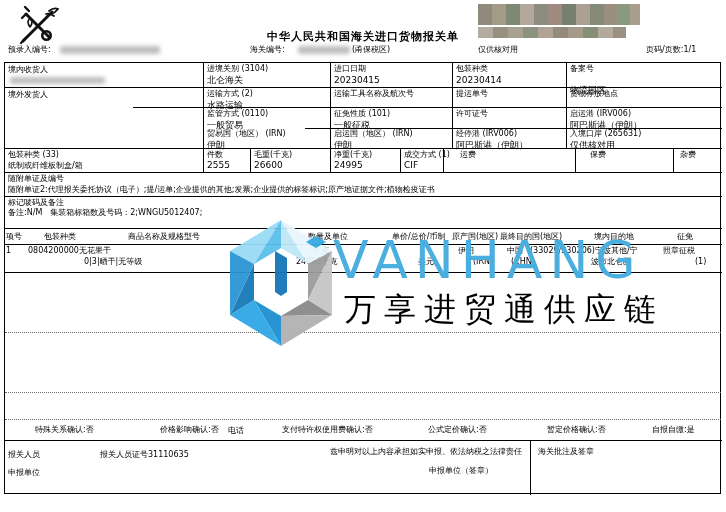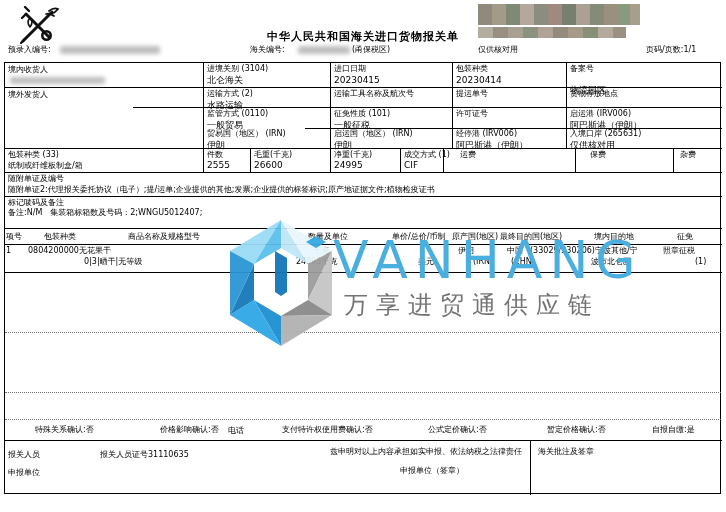--- a/index.html
+++ b/index.html
@@ -9,21 +9,21 @@
   .lbl{font-size:8px;line-height:10px;}
   .val{font-size:9px;line-height:10px;}
   .title{font-size:11px;font-weight:bold;letter-spacing:1px;margin-top:16px;}
   .outer{position:absolute;left:4px;top:62px;width:717px;height:432px;border:1px solid #000;box-sizing:border-box;}
   .line-h{position:absolute;height:0;border-top:1px solid #000;}
   .line-hd{position:absolute;height:0;border-top:1px dotted #6b6b6b;}
   .line-v{position:absolute;width:0;border-left:1px solid #000;}
   .redact{position:absolute;background:#bdbdbd;filter:blur(2px);border-radius:2px;}
   .wm{z-index:6;}
   .wm-brand{font-size:52px;letter-spacing:7px;color:#4aaede;line-height:1;}
-  .wm-slogan{font-size:24px;letter-spacing:8px;color:#737373;line-height:1;}
+  .wm-slogan{font-size:32px;letter-spacing:8px;color:#000000;line-height:1;}
   .txt{z-index:2;}
 </style>
 </head>
 <body>
 
 <svg class="abs" style="left:16px;top:5px" width="44" height="40" viewBox="0 0 44 40">
   <g stroke="#111" fill="none" stroke-linecap="round">
     <path d="M7 36 L36 7" stroke-width="3"></path>
     <path d="M10 9 L33 32" stroke-width="3"></path>
     <circle cx="30.5" cy="30.5" r="4.2" stroke-width="2.6"></circle>
@@ -181,21 +181,21 @@
 <div class="abs lbl txt" style="left:160px;top:425px">价格影响确认:否</div>
 <div class="abs lbl txt" style="left:282px;top:425px">支付特许权使用费确认:否</div>
 <div class="abs lbl txt" style="left:428px;top:425px">公式定价确认:否</div>
 <div class="abs lbl txt" style="left:547px;top:425px">暂定价格确认:否</div>
 <div class="abs lbl txt" style="left:652px;top:425px">自报自缴:是</div>
 
 <div class="abs lbl txt" style="left:8px;top:450px">报关人员</div>
 <div class="abs lbl txt" style="left:100px;top:450px">报关人员证号31110635</div>
 <div class="abs lbl txt" style="left:228px;top:426px">电话</div>
 <div class="abs lbl txt" style="left:260px;top:447px;width:262px;text-align:right">兹申明对以上内容承担如实申报、依法纳税之法律责任</div>
-<div class="abs lbl txt" style="left:400px;top:466px;width:122px;text-align:left">申报单位（签章）</div>
+<div class="abs lbl txt" style="left:400px;top:466px;width:122px;text-align:center">申报单位（签章）</div>
 <div class="abs lbl txt" style="left:8px;top:468px">申报单位</div>
 <div class="abs lbl txt" style="left:538px;top:447px">海关批注及签章</div>
 
 <svg class="abs wm" style="left:228px;top:218px;opacity:.95" width="106" height="130" viewBox="0 0 106 130">
   <polygon points="53,2 2,33 26,46" fill="#9adcf7"></polygon>
   <polygon points="53,2 26,46 53,30" fill="#5cc0ec"></polygon>
   <polygon points="53,2 53,30 80,46" fill="#bfe7f8"></polygon>
   <polygon points="53,2 80,46 104,33" fill="#e9f6fd"></polygon>
   <polygon points="88,18 98,24 88,30 78,24" fill="#36a9e1"></polygon>
   <polygon points="104,33 80,46 80,82" fill="#9c9c9c"></polygon>

